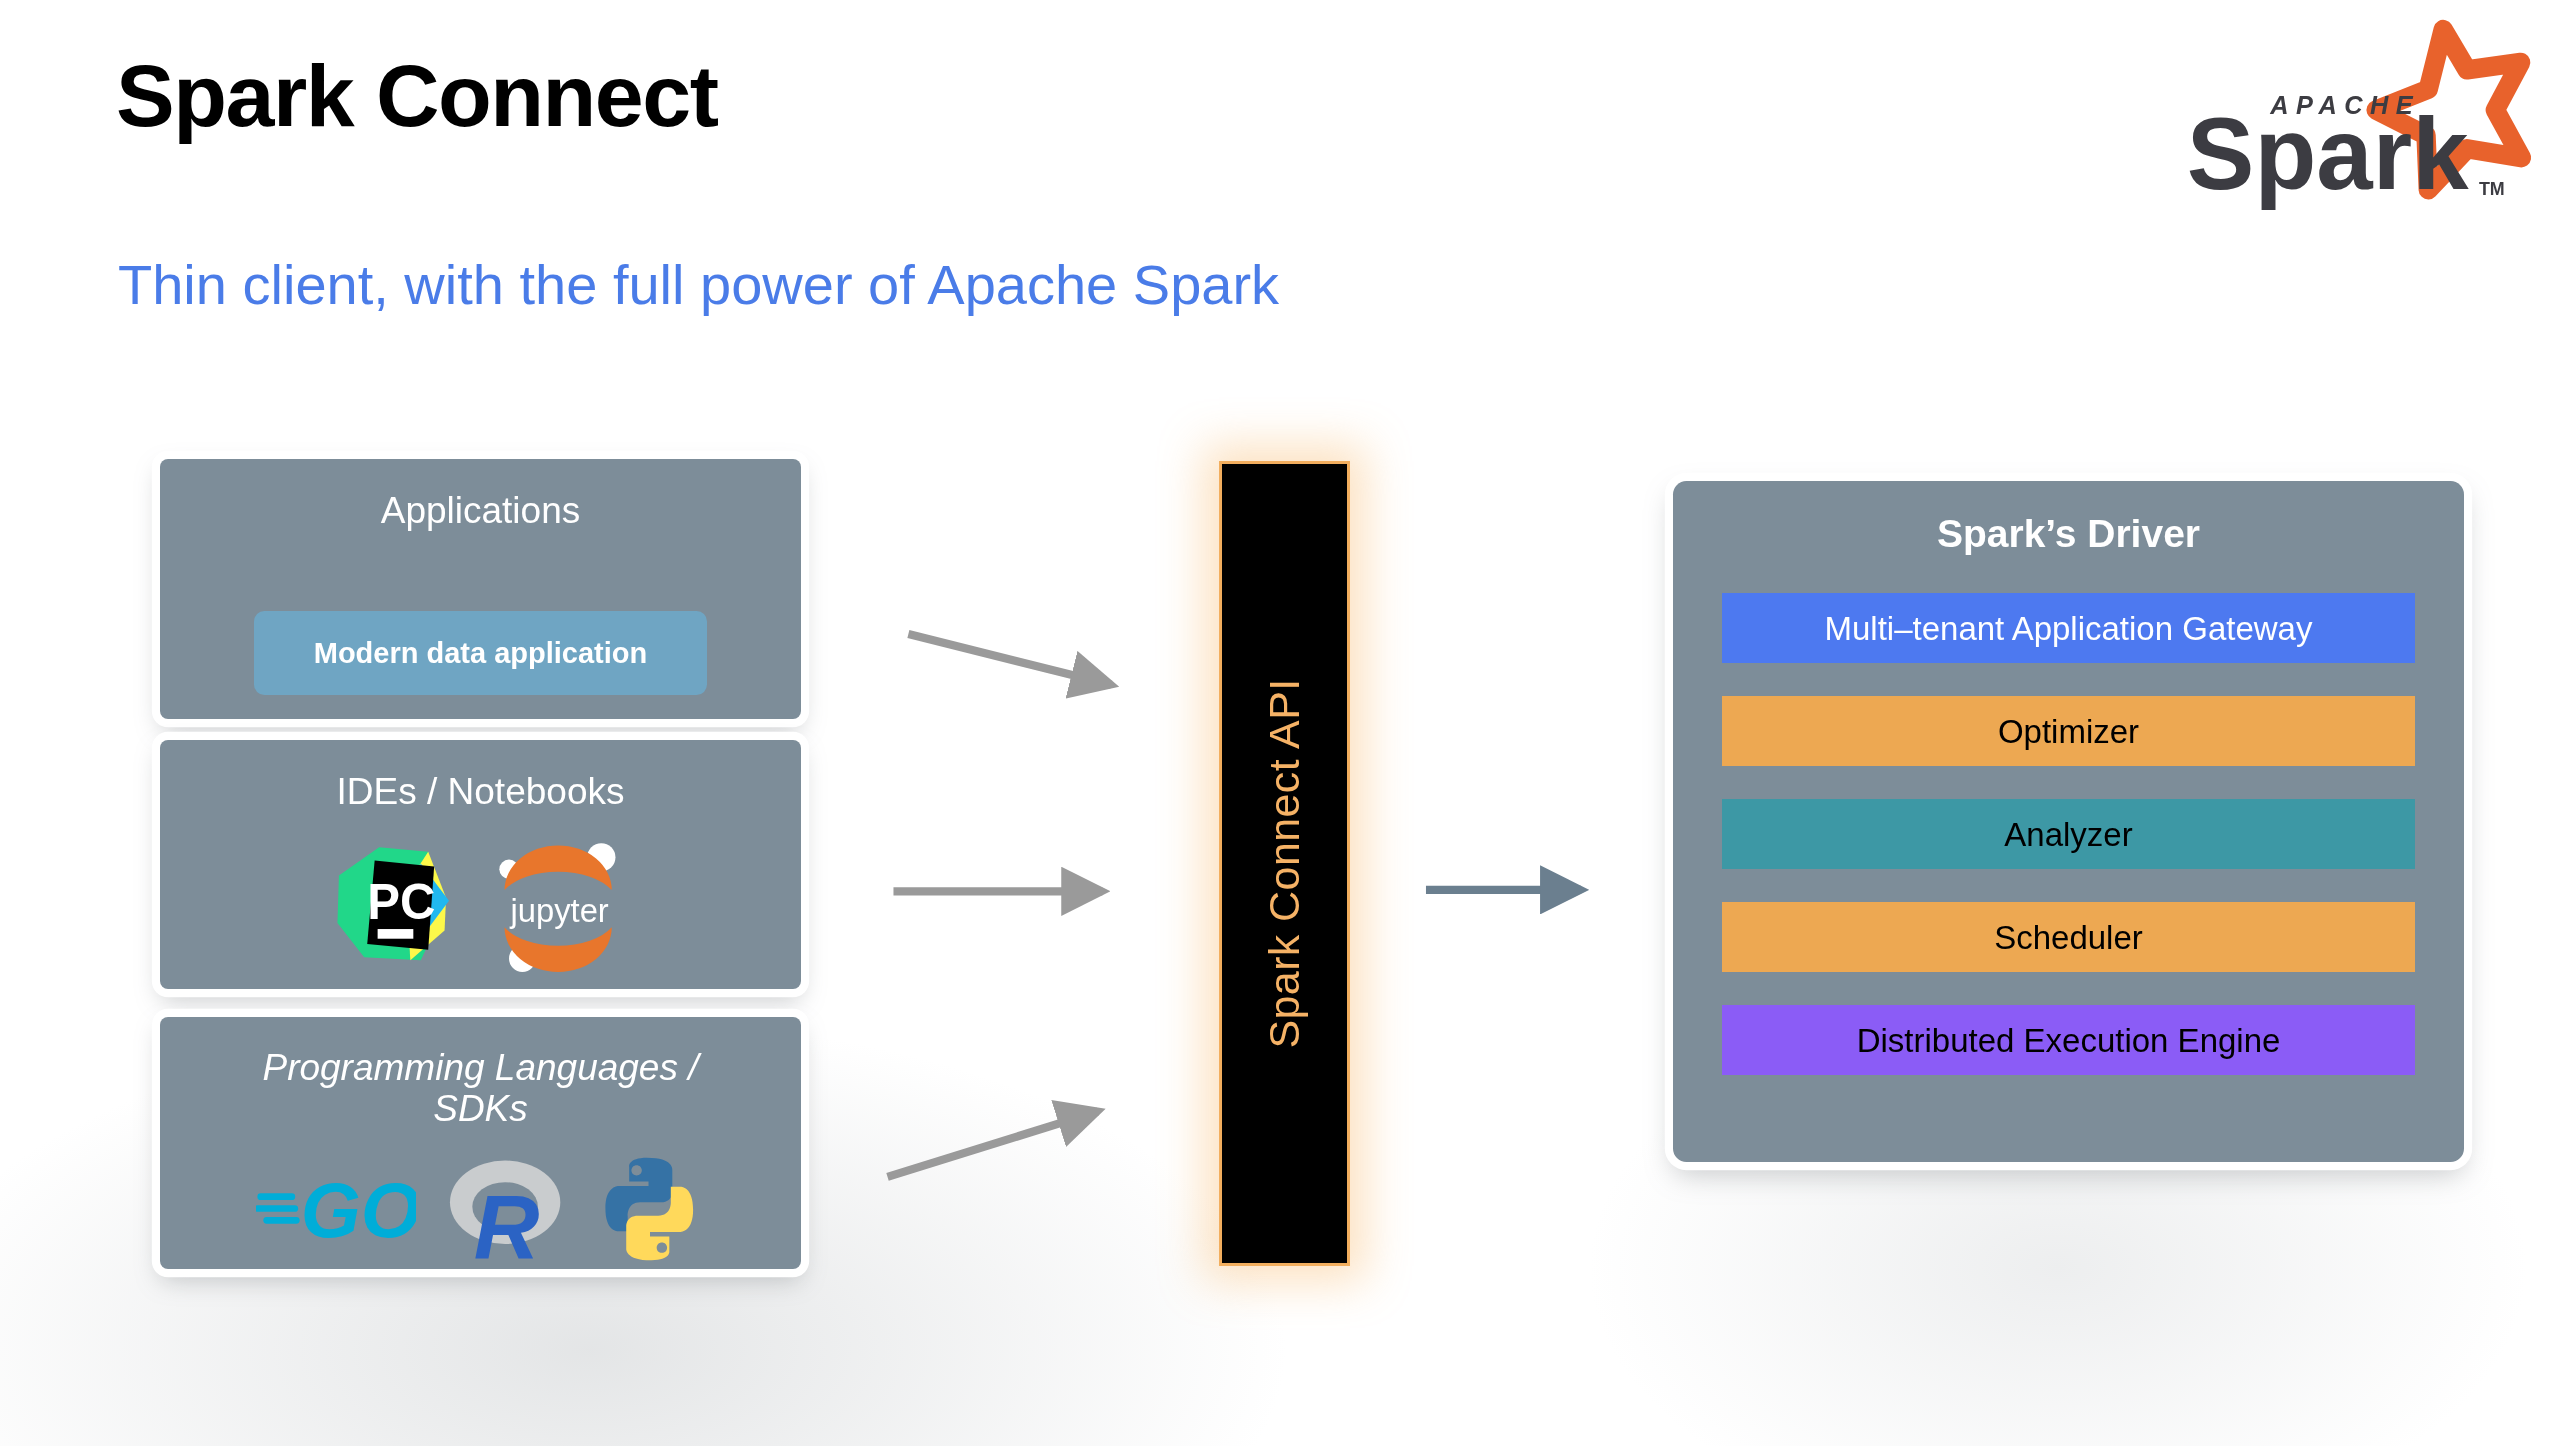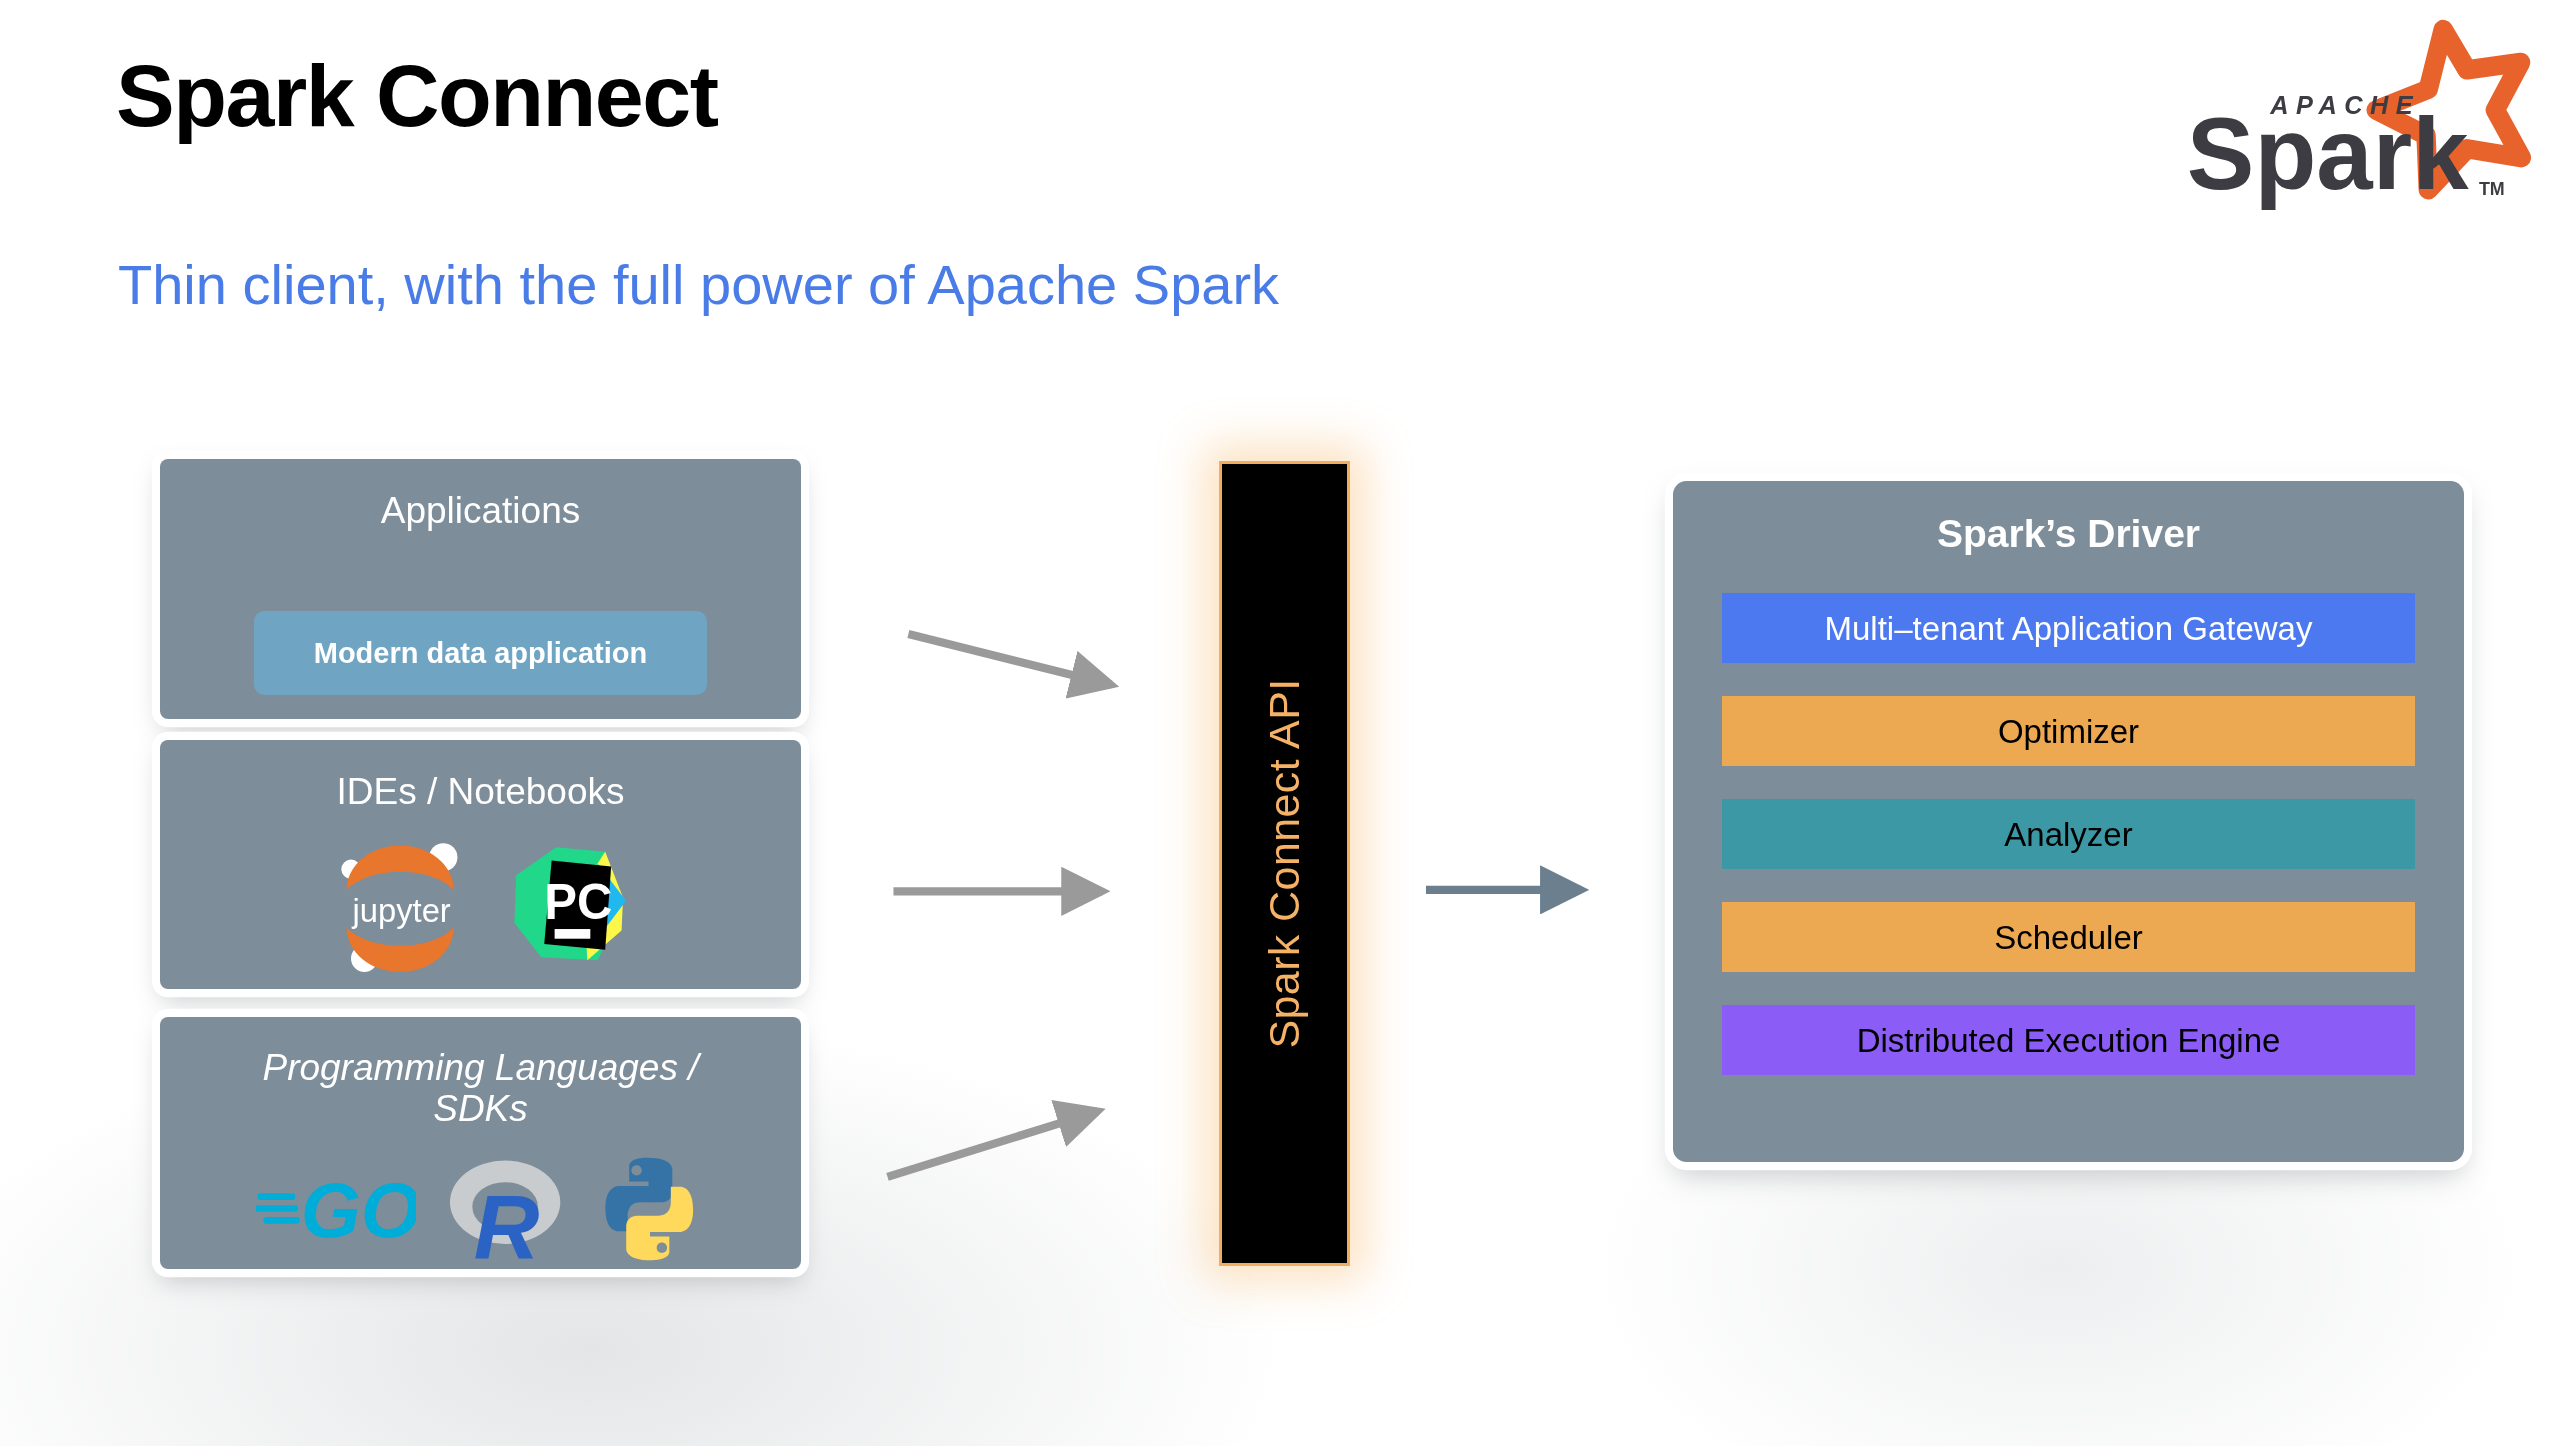--- a/index.html
+++ b/index.html
@@ -184,38 +184,38 @@
 <div class="client-panel" id="panel-applications">
   <div class="panel-title">Applications</div>
   <div class="inner-card">Modern data application</div>
 </div>
 
 <div class="client-panel" id="panel-ides">
   <div class="panel-title">IDEs / Notebooks</div>
   <div class="logo-row" id="ides-logo-row">
 
     <span>
+      <svg width="119" height="127" viewBox="0 0 160 170" xmlns="http://www.w3.org/2000/svg">
+        <polygon points="8,46 62,8 128,14 150,92 118,160 42,156 6,110" fill="#21d789"></polygon>
+        <polygon points="128,14 152,76 150,120 104,160 98,60" fill="#fcf84a"></polygon>
+        <polygon points="118,30 156,80 126,120 106,58" fill="#21b8f0"></polygon>
+        <polygon points="56,26 136,34 128,146 46,138" fill="#000000"></polygon>
+        <text x="92" y="104" text-anchor="middle" font-family="'Liberation Sans', sans-serif" font-size="66" font-weight="700" fill="#ffffff">PC</text>
+        <rect x="60" y="118" width="48" height="13" fill="#ffffff"></rect>
+      </svg>
+    </span>
+
+    <span>
       <svg width="138" height="134" viewBox="0 0 185 180" xmlns="http://www.w3.org/2000/svg">
         <circle cx="24" cy="42" r="13" fill="#ffffff"></circle>
         <circle cx="148" cy="26" r="19" fill="#ffffff"></circle>
         <circle cx="42" cy="162" r="18" fill="#ffffff"></circle>
         <path d="M18 70 A 72 60 0 0 1 162 70 A 80 44 0 0 0 18 70 Z" fill="#e8762c"></path>
         <path d="M18 120 A 72 60 0 0 0 162 120 A 80 44 0 0 1 18 120 Z" fill="#e8762c"></path>
         <text x="92" y="113" text-anchor="middle" font-family="'Liberation Sans', sans-serif" font-size="44" fill="#ffffff">jupyter</text>
-      </svg>
-    </span>
-
-    <span>
-      <svg width="119" height="127" viewBox="0 0 160 170" xmlns="http://www.w3.org/2000/svg">
-        <polygon points="8,46 62,8 128,14 150,92 118,160 42,156 6,110" fill="#21d789"></polygon>
-        <polygon points="128,14 152,76 150,120 104,160 98,60" fill="#fcf84a"></polygon>
-        <polygon points="118,30 156,80 126,120 106,58" fill="#21b8f0"></polygon>
-        <polygon points="56,26 136,34 128,146 46,138" fill="#000000"></polygon>
-        <text x="92" y="104" text-anchor="middle" font-family="'Liberation Sans', sans-serif" font-size="66" font-weight="700" fill="#ffffff">PC</text>
-        <rect x="60" y="118" width="48" height="13" fill="#ffffff"></rect>
       </svg>
     </span>
   </div>
 </div>
 
 <div class="client-panel" id="panel-languages">
   <div class="panel-title">
     <div>Programming Languages /</div>
     <div>SDKs</div>
   </div>

